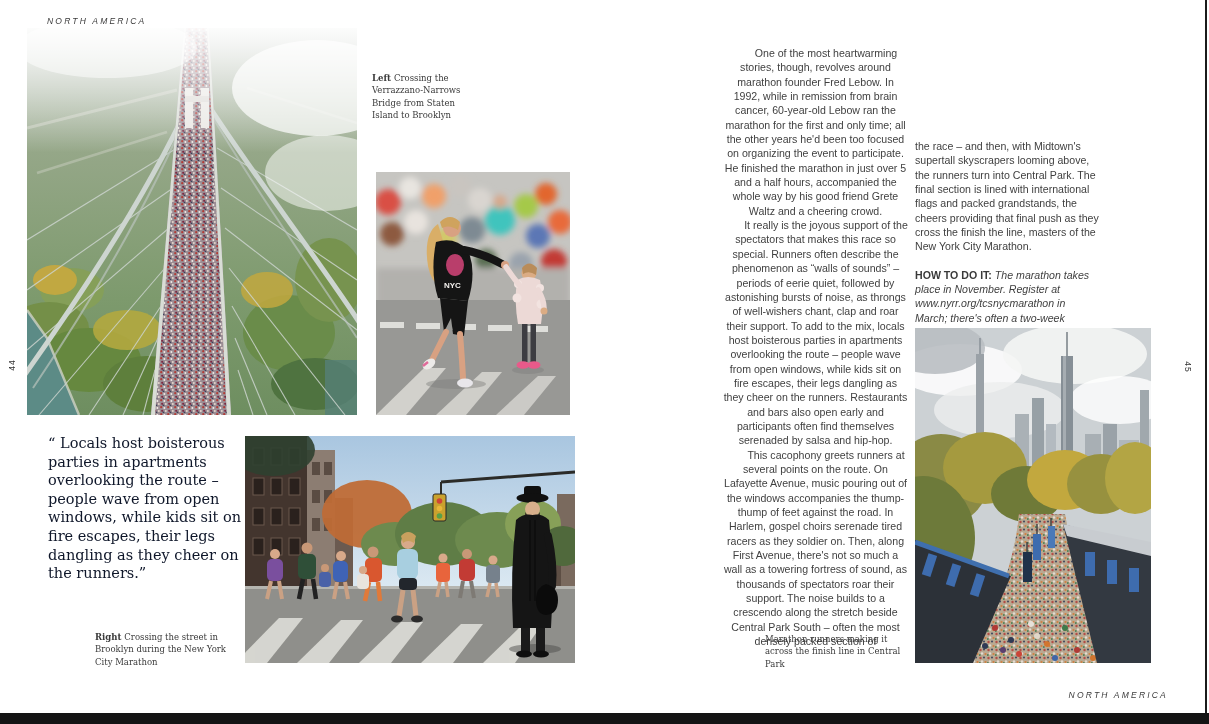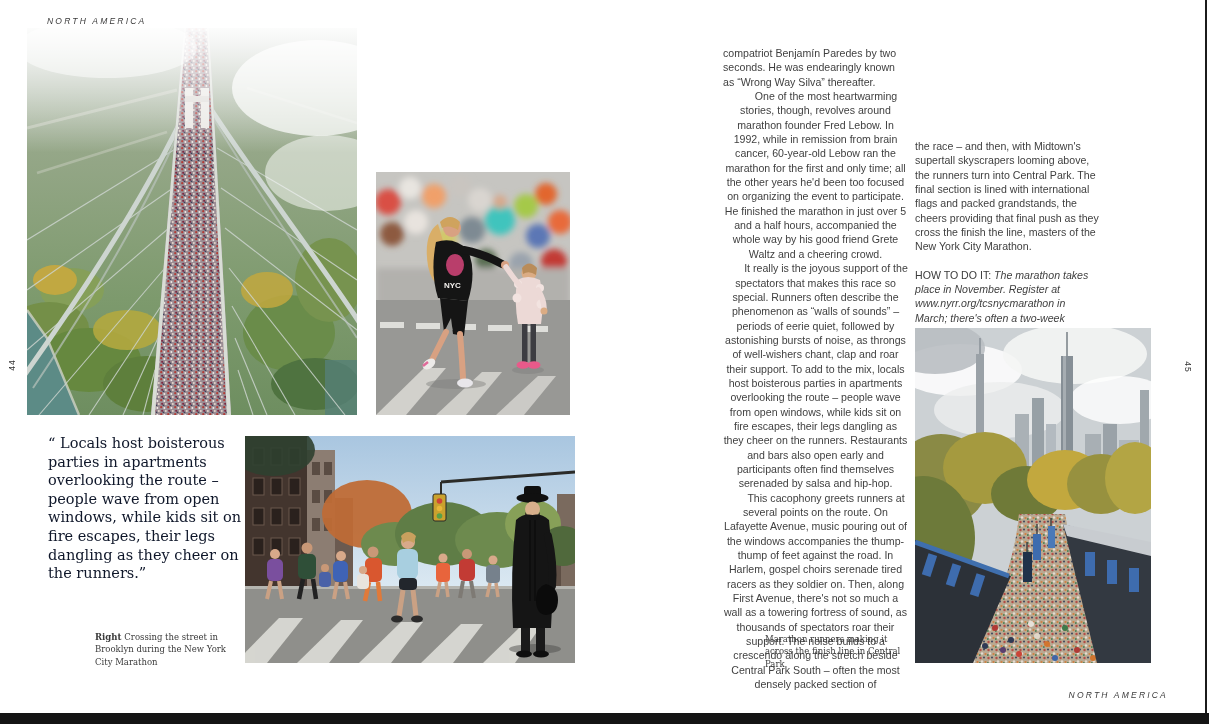--- a/index.html
+++ b/index.html
@@ -47,21 +47,21 @@
     font-size:14.5px; line-height:18.6px; color:#0f172a;
   }
 
   
   .col {
     font-size:10.6px; line-height:14.35px; color:#3f3f3f;
     text-align:left;
   }
   .para.indent { text-indent:21px;text-align:center; }
   .howto { margin-top:14px; }
-  .howto .howto-label { font-weight:normal; color:#3a3a3a; }
+  .howto .howto-label { font-weight:bold; color:#3a3a3a; }
   .howto .howto-text { font-style:italic; }
 </style>
 </head>
 <body>
 
 <div class="abs bottom-bar"></div>
 <div class="abs right-edge"></div>
 
 <div class="abs section-label" style="left:47px; top:16px;">NORTH AMERICA</div>
 <div class="abs section-label" style="right:41px; top:690px;">NORTH AMERICA</div>
@@ -143,20 +143,23 @@
     <rect x="158" y="68" width="24" height="6" fill="#dcdad6"></rect>
 
     <rect x="0" y="0" width="330" height="125" fill="url(#gFog)"></rect>
     <ellipse cx="290" cy="60" rx="85" ry="48" fill="#ffffff" opacity="0.7"></ellipse>
     <ellipse cx="300" cy="145" rx="62" ry="38" fill="#ffffff" opacity="0.5"></ellipse>
     <ellipse cx="80" cy="20" rx="90" ry="30" fill="#ffffff" opacity="0.5"></ellipse>
   </svg>
 </div>
 
 <div class="abs caption" style="left:372px; top:72px; width:102px;">
+  <div class="cap-block">
+    <span class="lead">Left</span><span>Crossing the Verrazzano-Narrows Bridge from Staten Island to Brooklyn</span>
+  </div>
 </div>
 
 <div class="abs photo" style="left:376px; top:172px; width:194px; height:243px;">
   <svg width="194" height="243" viewBox="0 0 194 243">
     <defs>
         <filter id="blurA" x="-20%" y="-20%" width="140%" height="140%">
           <feGaussianBlur stdDeviation="3.2"></feGaussianBlur>
         </filter>
       </defs>
     <rect width="194" height="243" fill="#c6c5c1"></rect>
@@ -365,21 +368,20 @@
     <ellipse cx="279" cy="218" rx="8" ry="3.5" fill="#0e0e0e"></ellipse>
     <ellipse cx="296" cy="218" rx="8" ry="3.5" fill="#0e0e0e"></ellipse>
   </svg>
 </div>
 
 <div class="abs caption right-al" style="left:95px; top:631px; width:136px;">
   <span class="lead">Right</span><span>Crossing the street in Brooklyn during the New York City Marathon</span>
 </div>
 
 <div class="abs col" style="left:723px; top:46px; width:185px;">
-  <p class="para">compatriot Benjamín Paredes by two seconds. He was endearingly known as “Wrong Way Silva” thereafter.</p>
   <p class="para indent">One of the most heartwarming stories, though, revolves around marathon founder Fred Lebow. In 1992, while in remission from brain cancer, 60-year-old Lebow ran the marathon for the first and only time; all the other years he'd been too focused on organizing the event to participate. He finished the marathon in just over 5 and a half hours, accompanied the whole way by his good friend Grete Waltz and a cheering crowd.</p>
   <p class="para indent">It really is the joyous support of the spectators that makes this race so special. Runners often describe the phenomenon as “walls of sounds” – periods of eerie quiet, followed by astonishing bursts of noise, as throngs of well-wishers chant, clap and roar their support. To add to the mix, locals host boisterous parties in apartments overlooking the route – people wave from open windows, while kids sit on fire escapes, their legs dangling as they cheer on the runners. Restaurants and bars also open early and participants often find themselves serenaded by salsa and hip-hop.</p>
   <p class="para indent">This cacophony greets runners at several points on the route. On Lafayette Avenue, music pouring out of the windows accompanies the thump-thump of feet against the road. In Harlem, gospel choirs serenade tired racers as they soldier on. Then, along First Avenue, there's not so much a wall as a towering fortress of sound, as thousands of spectators roar their support. The noise builds to a crescendo along the stretch beside Central Park South – often the most densely packed section of</p>
 </div>
 
 <div class="abs col" style="left:915px; top:139px; width:185px;">
   <p class="para">the race – and then, with Midtown's supertall skyscrapers looming above, the runners turn into Central Park. The final section is lined with international flags and packed grandstands, the cheers providing that final push as they cross the finish the line, masters of the New York City Marathon.</p>
   <p class="para howto">
     <span class="howto-label">HOW TO DO IT:</span>
     <span class="howto-text">The marathon takes place in November. Register at www.nyrr.org/tcsnycmarathon in March; there's often a two-week window. Entry is by lottery.</span>

